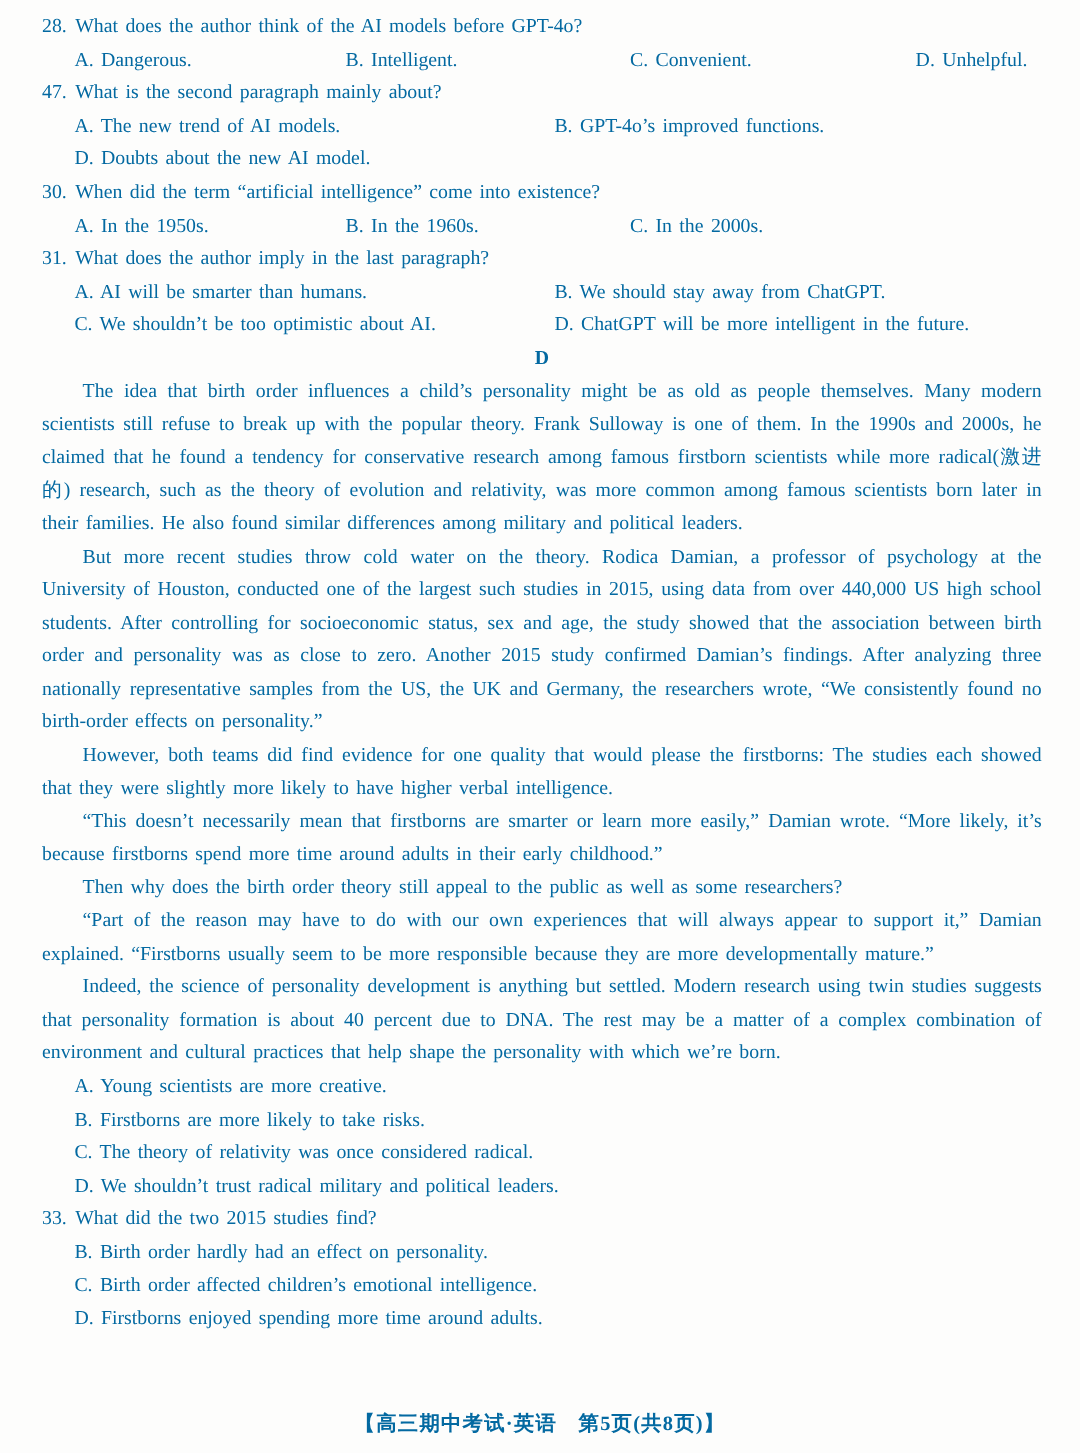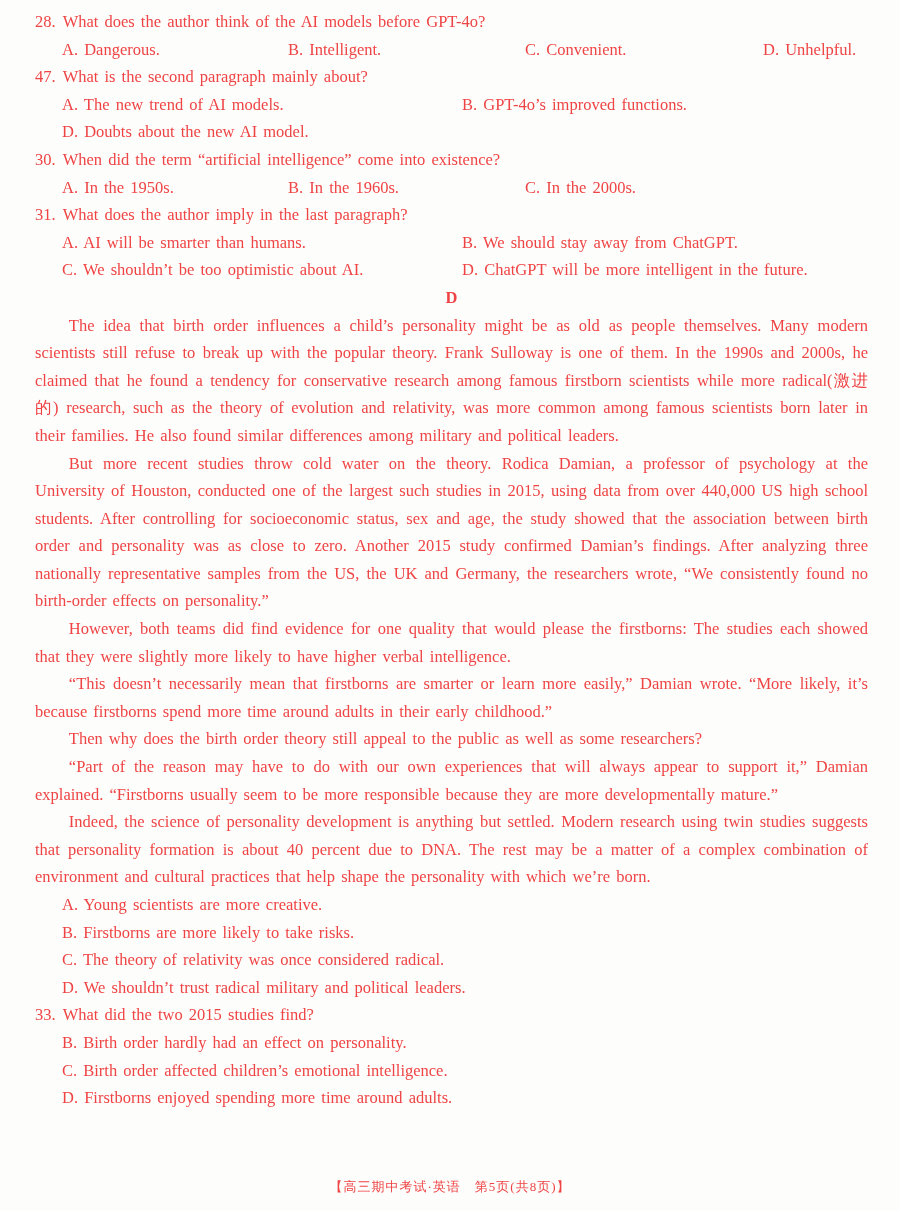--- a/index.html
+++ b/index.html
@@ -3,43 +3,43 @@
 <meta charset="utf-8">
 <style>
   * { box-sizing: border-box; }
   html, body { margin: 0; padding: 0; background: #ffffff; }
   .page {
     position: relative;
     width: 900px;
     height: 1211px;
     margin: 0 auto;
     background: #fdfdfc;
-    color: #ef4444;
+    color: #0369a1;
     font-family: "Liberation Serif", "DejaVu Serif", serif;
     font-size: 16.5px;
     line-height: 27.6px;
     word-spacing: 2px;
     padding: 8px 32px 0 35px;
     overflow: hidden;
   }
   .q-line { white-space: nowrap; }
   .q-num { margin-right: 7px; }
   .opts { padding-left: 27px; }
   .opts-4 { display: grid; grid-template-columns: 195px 206px 207px 1fr; gap: 31px; }
   .opts-2 { display: grid; grid-template-columns: 400px 1fr; }
   .opts-1 .opt { display: block; }
   .opt { white-space: nowrap; overflow: hidden; }
   .section-label { text-align: center; font-weight: bold; }
   .para { margin: 0; text-align: justify; text-indent: 2.05em; }
   .footer {
     position: absolute;
     left: 0; right: 0; bottom: 10px;
     text-align: center;
-    font-size: 13px;
-    font-weight: normal;
+    font-size: 17px;
+    font-weight: bold;
     letter-spacing: 1px;
     word-spacing: 0;
   }
 </style>
 </head>
 <body>
 
 <div class="page">
 
   <section>

